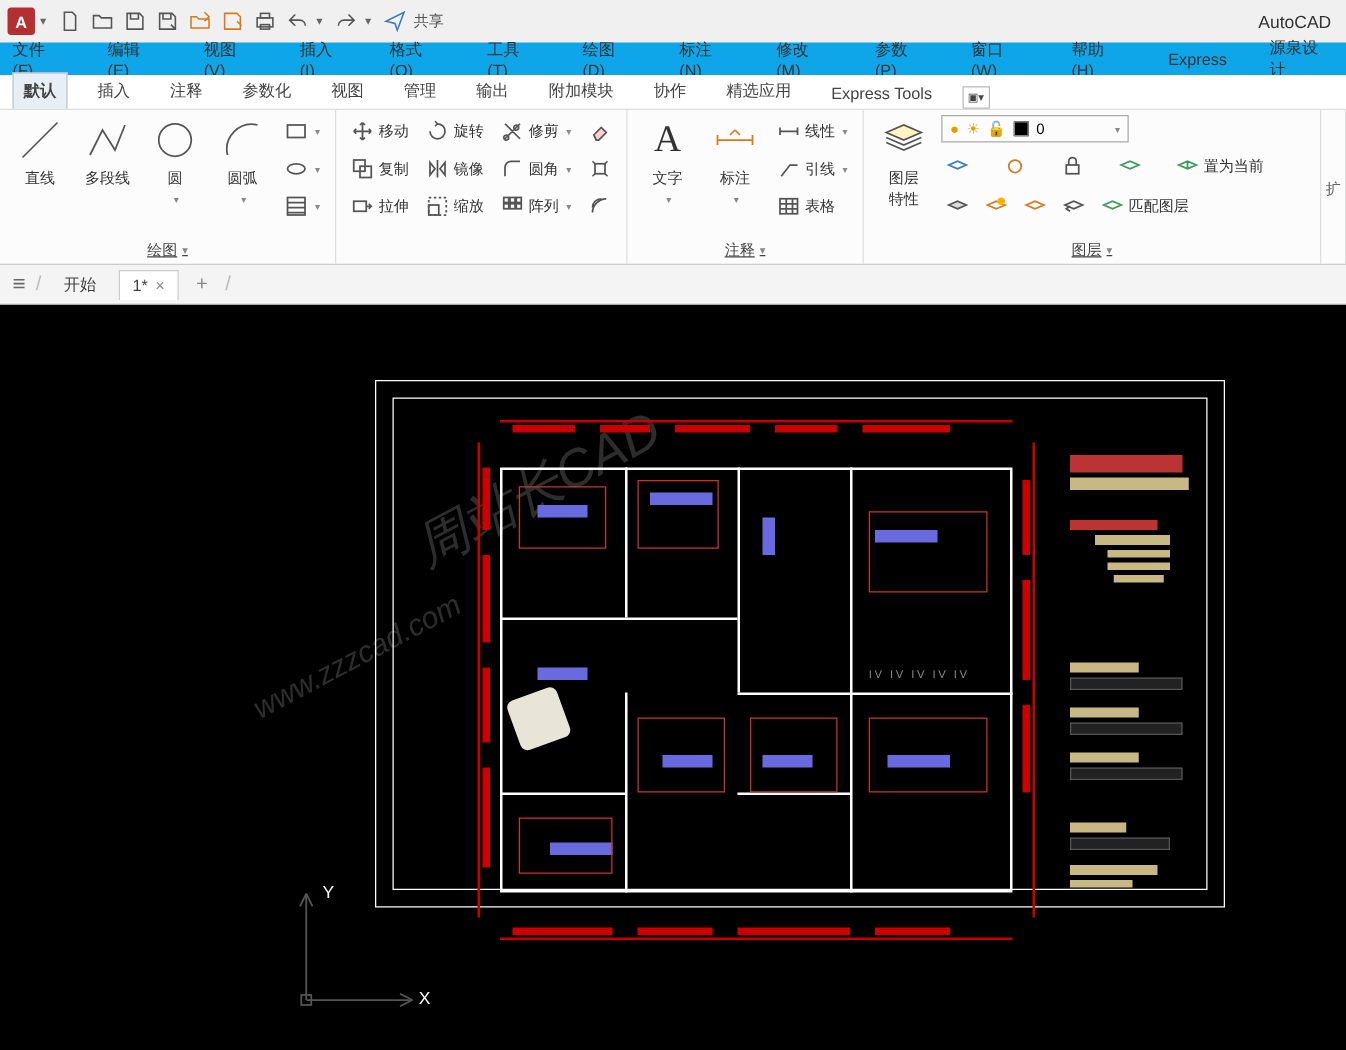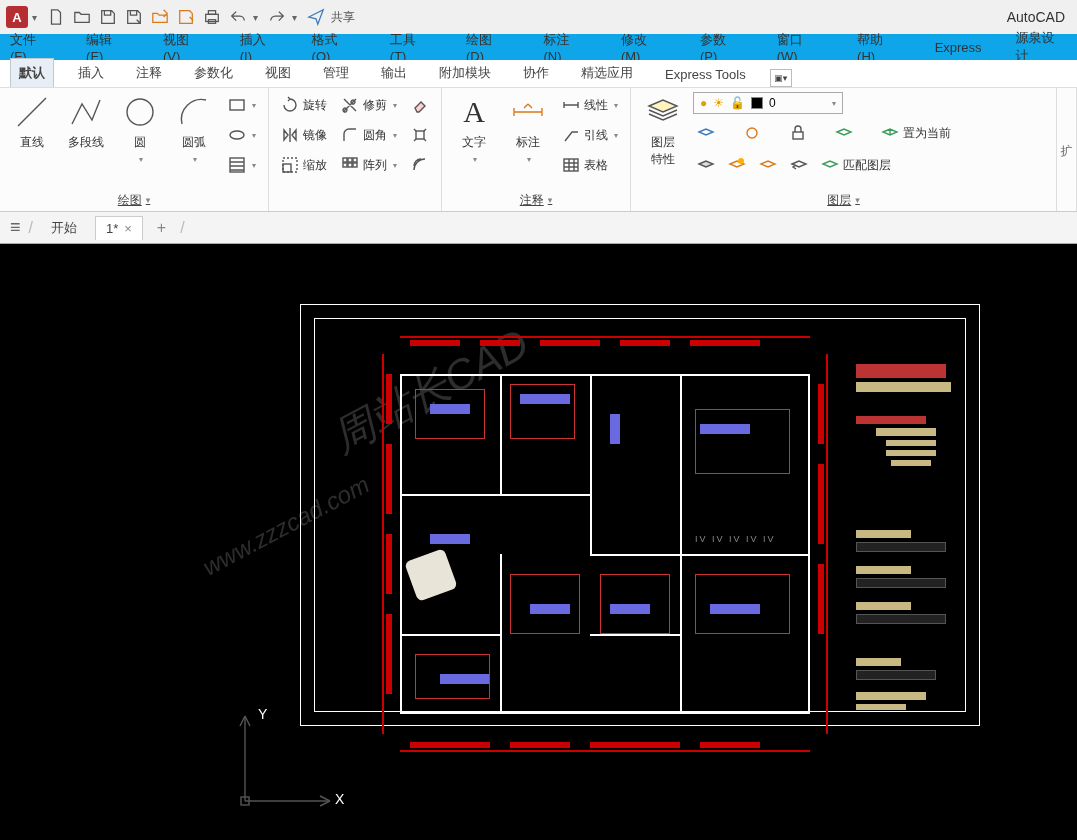--- a/index.html
+++ b/index.html
@@ -237,20 +237,48 @@
             </div>
             <span class="drop-arrow">▾</span>
           </div>
       </div>
     </div>
     <div class="panel-label">绘图</div>
   </div>
 
   <div class="panel">
     <div class="panel-body">
+      <div class="small-col">
+        <div class="small-btn">
+            <div class="ico">
+              <svg viewBox="0 0 18 18">
+                <path d="M9 2v14M2 9h14M9 2l-2 2M9 2l2 2M9 16l-2-2M9 16l2-2M2 9l2-2M2 9l2 2M16 9l-2-2M16 9l-2 2"></path>
+              </svg>
+            </div>
+            <span>移动</span>
+          </div>
+        <div class="small-btn">
+            <div class="ico">
+              <svg viewBox="0 0 18 18">
+                <rect x="2" y="2" width="9" height="9"></rect>
+                <rect x="7" y="7" width="9" height="9"></rect>
+              </svg>
+            </div>
+            <span>复制</span>
+          </div>
+        <div class="small-btn">
+            <div class="ico">
+              <svg viewBox="0 0 18 18">
+                <rect x="2" y="5" width="10" height="8"></rect>
+                <path d="M12 9h4M14 7l2 2-2 2"></path>
+              </svg>
+            </div>
+            <span>拉伸</span>
+          </div>
+      </div>
       <div class="small-col">
         <div class="small-btn">
             <div class="ico">
               <svg viewBox="0 0 18 18">
                 <path d="M9 3a6 6 0 11-6 6M9 3l-2-2M9 3l-2 2"></path>
               </svg>
             </div>
             <span>旋转</span>
           </div>
         <div class="small-btn">

